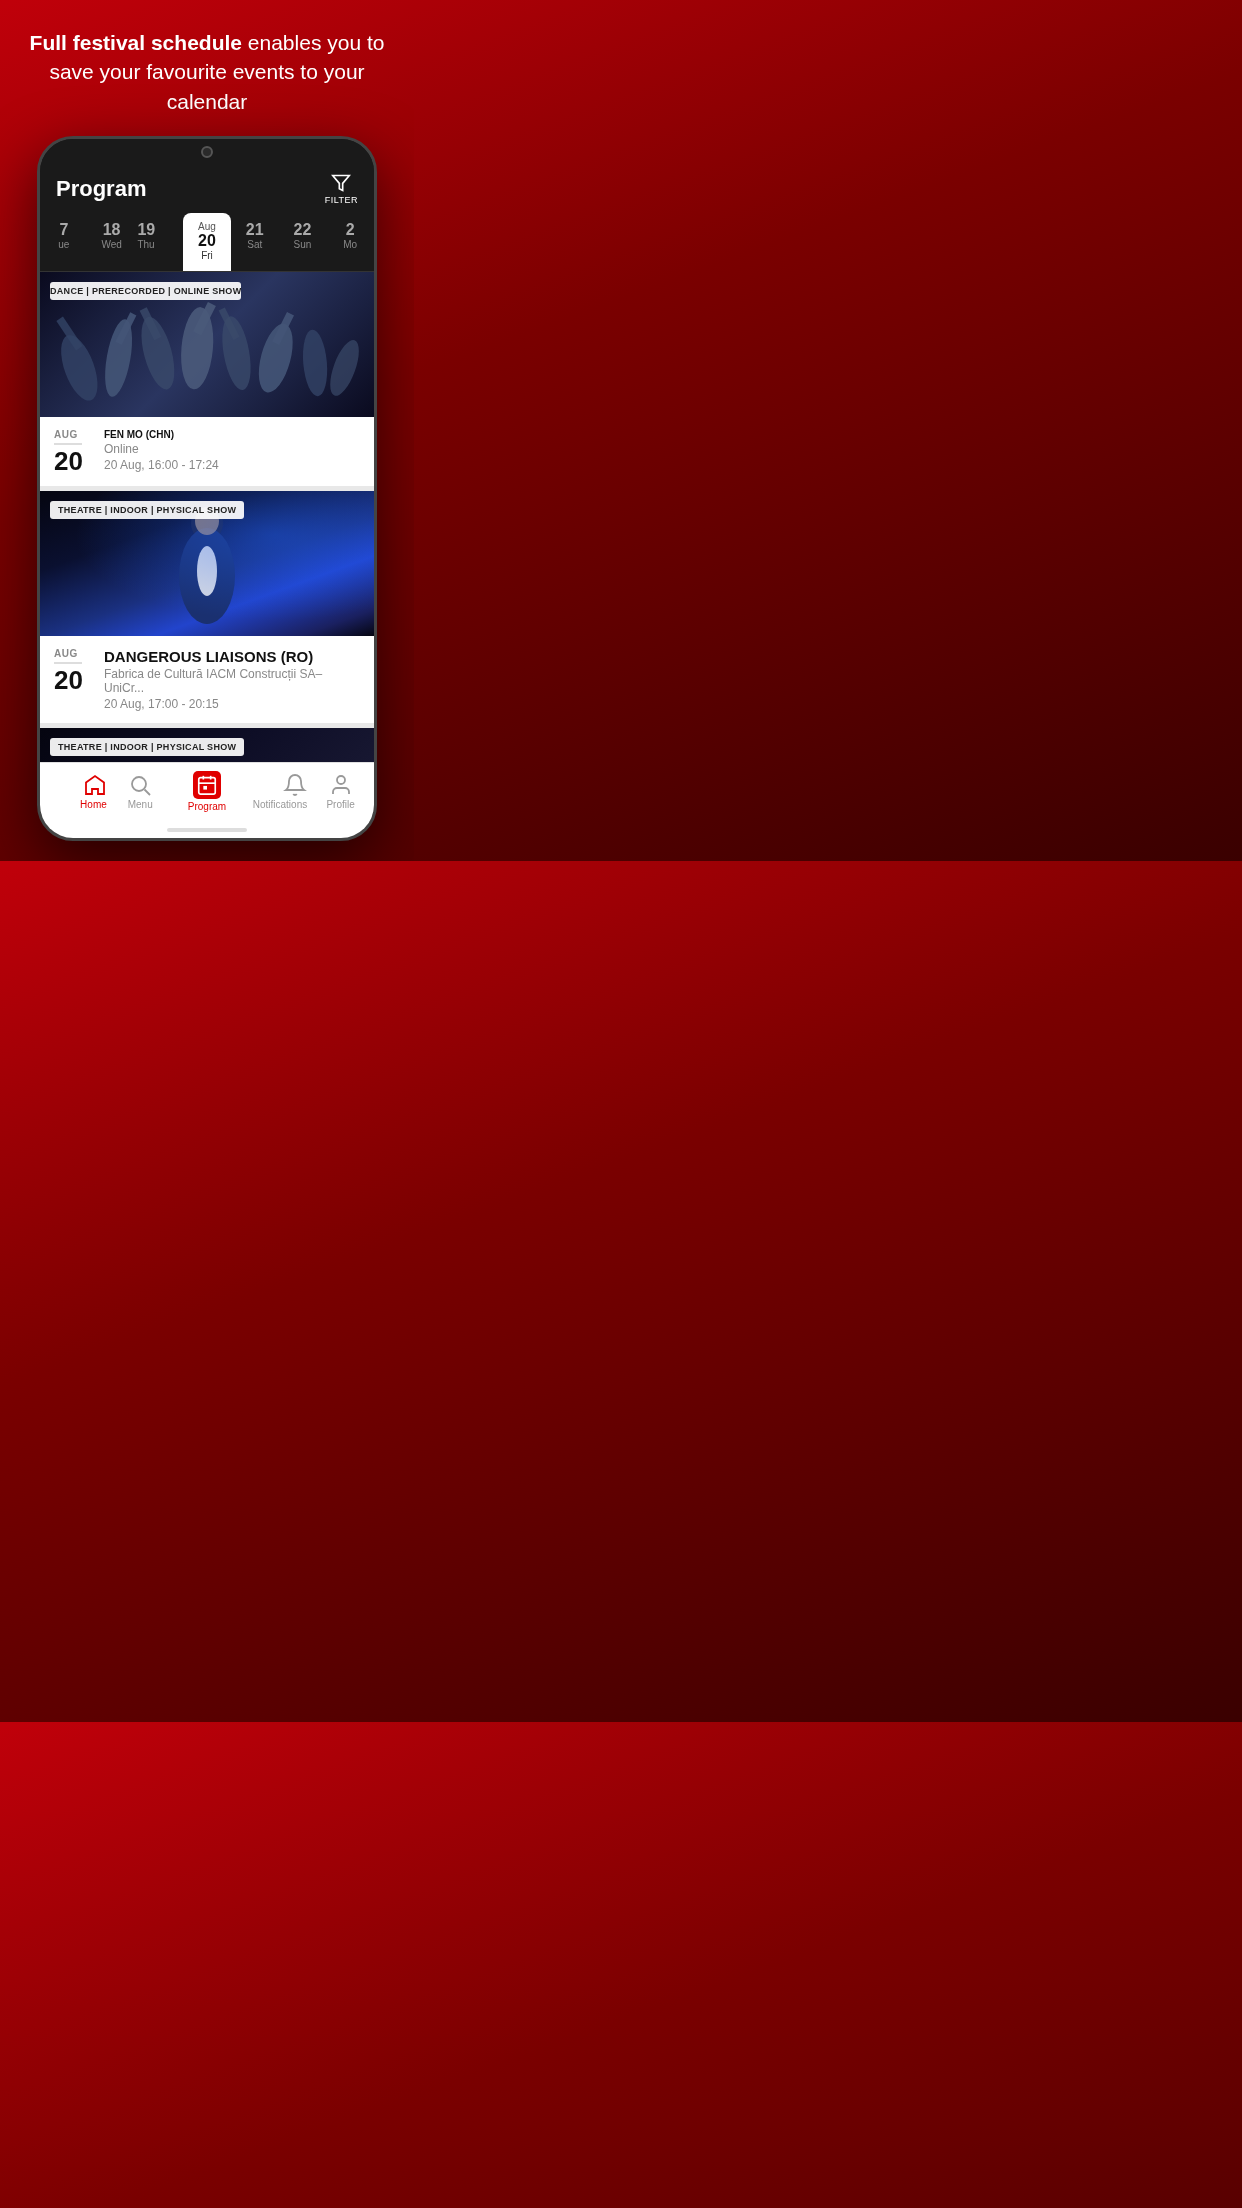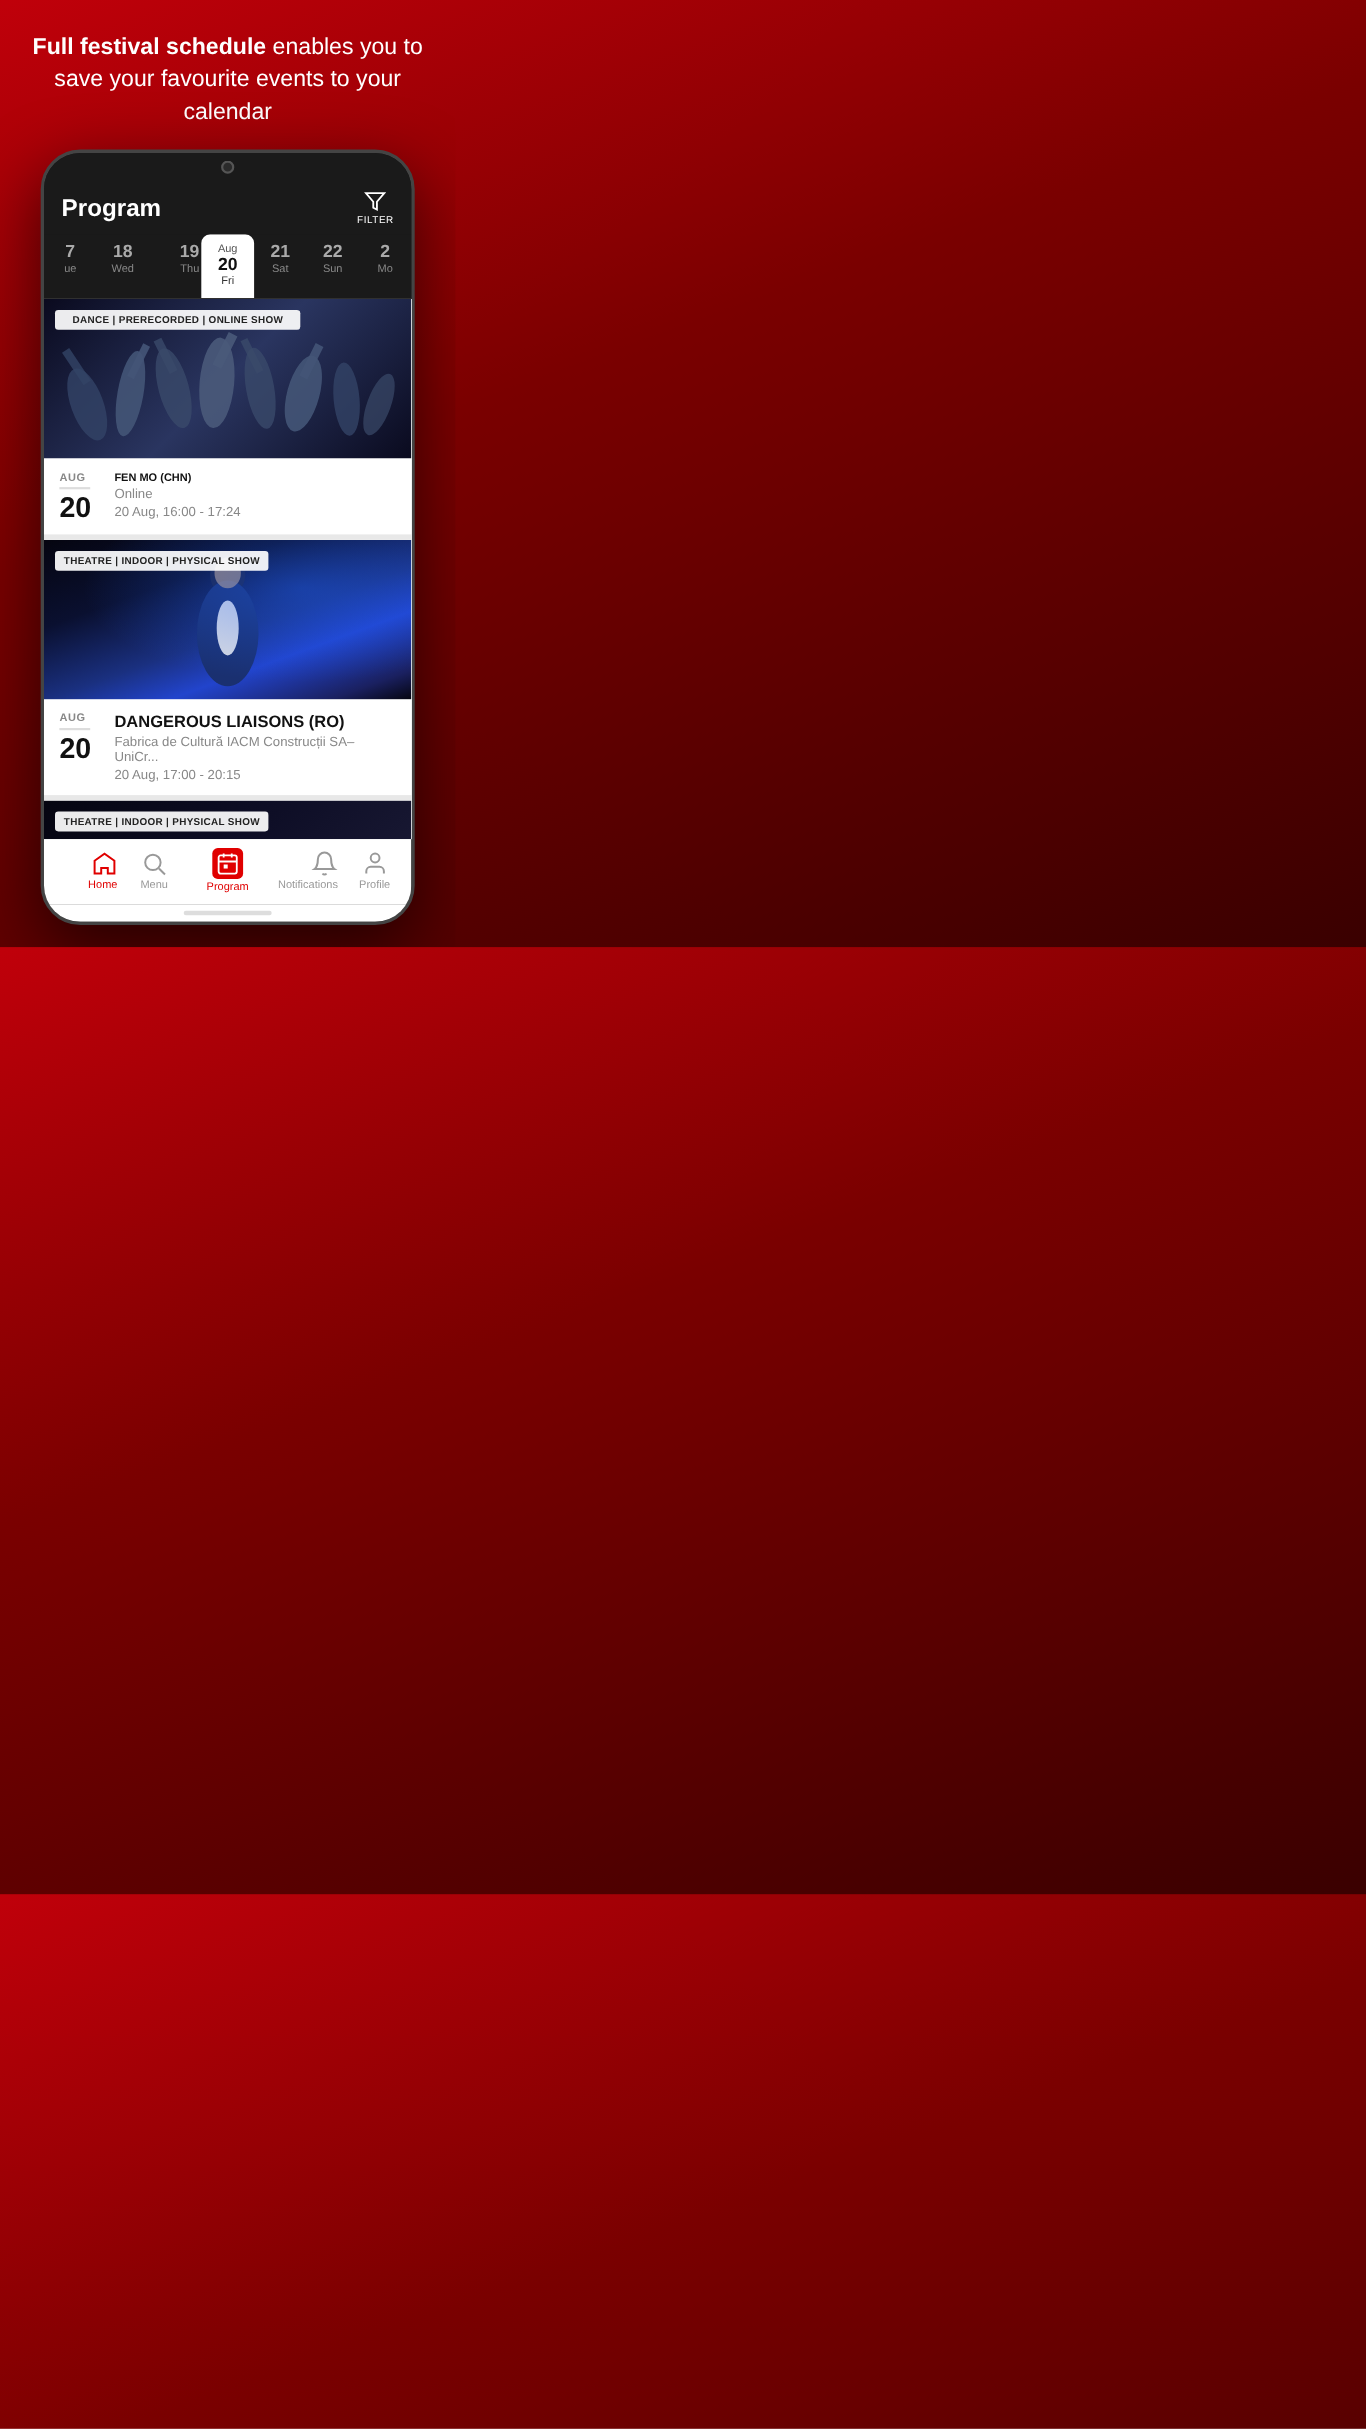--- a/index.html
+++ b/index.html
@@ -41,21 +41,21 @@
     <div style="flex:1;display:flex;flex-direction:column;align-items:center;padding:8px 2px 10px;color:#888;font-size:12px;cursor:pointer;min-width:44px;">
       <span style="font-size:10px;"></span>
       <span style="font-size:16px;font-weight:700;line-height:1.1;color:#aaa;">7</span>
       <span style="font-size:10px;color:#888;">ue</span>
     </div>
     <div style="flex:1;display:flex;flex-direction:column;align-items:center;padding:8px 2px 10px;color:#888;font-size:12px;cursor:pointer;min-width:44px;">
       <span style="font-size:10px;"></span>
       <span style="font-size:16px;font-weight:700;line-height:1.1;color:#aaa;">18</span>
       <span style="font-size:10px;color:#888;">Wed</span>
     </div>
-    <div style="flex:1;display:flex;flex-direction:column;align-items:flex-end;padding:8px 2px 10px;color:#888;font-size:12px;cursor:pointer;min-width:44px;">
+    <div style="flex:1;display:flex;flex-direction:column;align-items:flex-start;padding:8px 2px 10px;color:#888;font-size:12px;cursor:pointer;min-width:44px;">
       <span style="font-size:10px;"></span>
       <span style="font-size:16px;font-weight:700;line-height:1.1;color:#aaa;">19</span>
       <span style="font-size:10px;color:#888;">Thu</span>
     </div>
     <div style="flex:1;display:flex;flex-direction:column;align-items:center;padding:8px 2px 10px;background:white;border-radius:8px 8px 0 0;cursor:pointer;min-width:44px;position:relative;">
       <span style="font-size:10px;color:#555;font-weight:500;">Aug</span>
       <span style="font-size:16px;font-weight:700;line-height:1.1;color:#111;">20</span>
       <span style="font-size:10px;color:#333;">Fri</span>
       <div style="position:absolute;bottom:-6px;left:50%;transform:translateX(-50%);border-left:6px solid transparent;border-right:6px solid transparent;border-top:6px solid white;"></div>
     </div>
@@ -95,21 +95,21 @@
             <ellipse cx="310" cy="80" rx="11" ry="30" fill="#3a4a6a" opacity="0.7" transform="rotate(20,310,80)"></ellipse>
 
             <line x1="40" y1="60" x2="20" y2="30" stroke="#334466" stroke-width="8" opacity="0.8"></line>
             <line x1="80" y1="55" x2="95" y2="25" stroke="#445577" stroke-width="7" opacity="0.9"></line>
             <line x1="120" y1="50" x2="105" y2="20" stroke="#3a4a6a" stroke-width="8" opacity="0.8"></line>
             <line x1="160" y1="45" x2="175" y2="15" stroke="#4a5a7a" stroke-width="9" opacity="0.9"></line>
             <line x1="200" y1="50" x2="185" y2="20" stroke="#3a4a6a" stroke-width="7" opacity="0.8"></line>
             <line x1="240" y1="55" x2="255" y2="25" stroke="#445577" stroke-width="8" opacity="0.9"></line>
           </svg>
         </div>
-        <div style="position:absolute;top:10px;left:10px;background:rgba(255,255,255,0.92);color:#222;font-size:9px;font-weight:700;padding:4px 16px;border-radius:3px;letter-spacing:0.3px;">DANCE | PRERECORDED | ONLINE SHOW</div>
+        <div style="position:absolute;top:10px;left:10px;background:rgba(255,255,255,0.92);color:#222;font-size:9px;font-weight:700;padding:4px 0;border-radius:3px;letter-spacing:0.3px;">DANCE | PRERECORDED | ONLINE SHOW</div>
       </div>
       <div style="display:flex;padding:12px 14px;align-items:flex-start;">
         <div style="display:flex;flex-direction:column;align-items:flex-start;margin-right:12px;min-width:38px;">
           <span style="font-size:10px;font-weight:600;color:#888;letter-spacing:0.5px;">AUG</span>
           <div style="width:28px;height:2px;background:#ddd;margin:3px 0;"></div>
           <span style="font-size:26px;font-weight:700;color:#111;line-height:1;">20</span>
         </div>
         <div style="flex:1;">
           <div style="font-size:10px;font-weight:700;color:#111;margin-bottom:2px;">FEN MO (CHN)</div>
           <div style="font-size:12px;color:#888;margin-bottom:2px;">Online</div>

